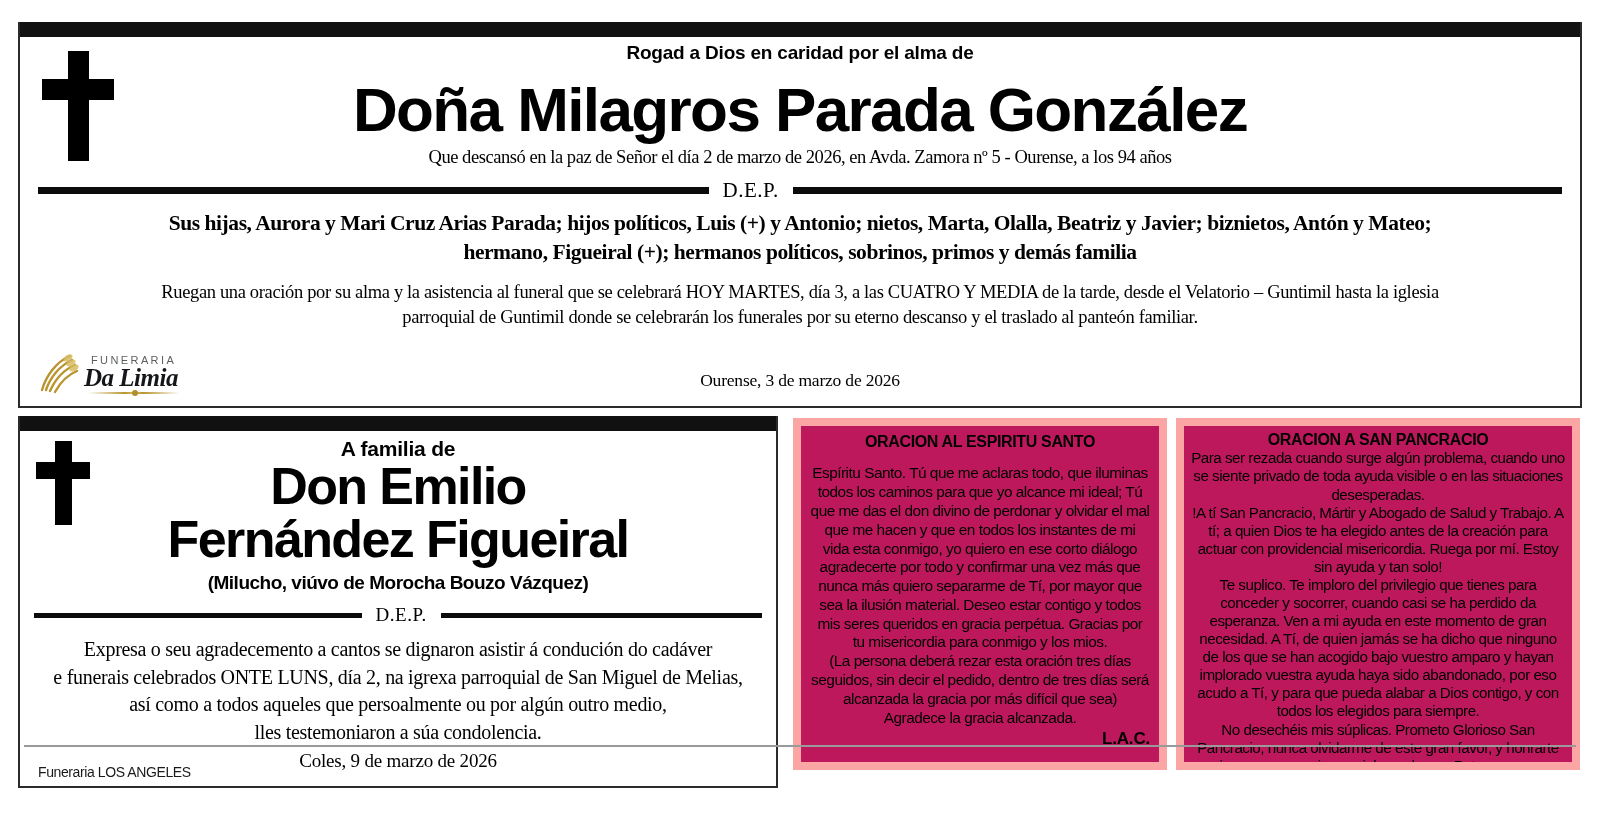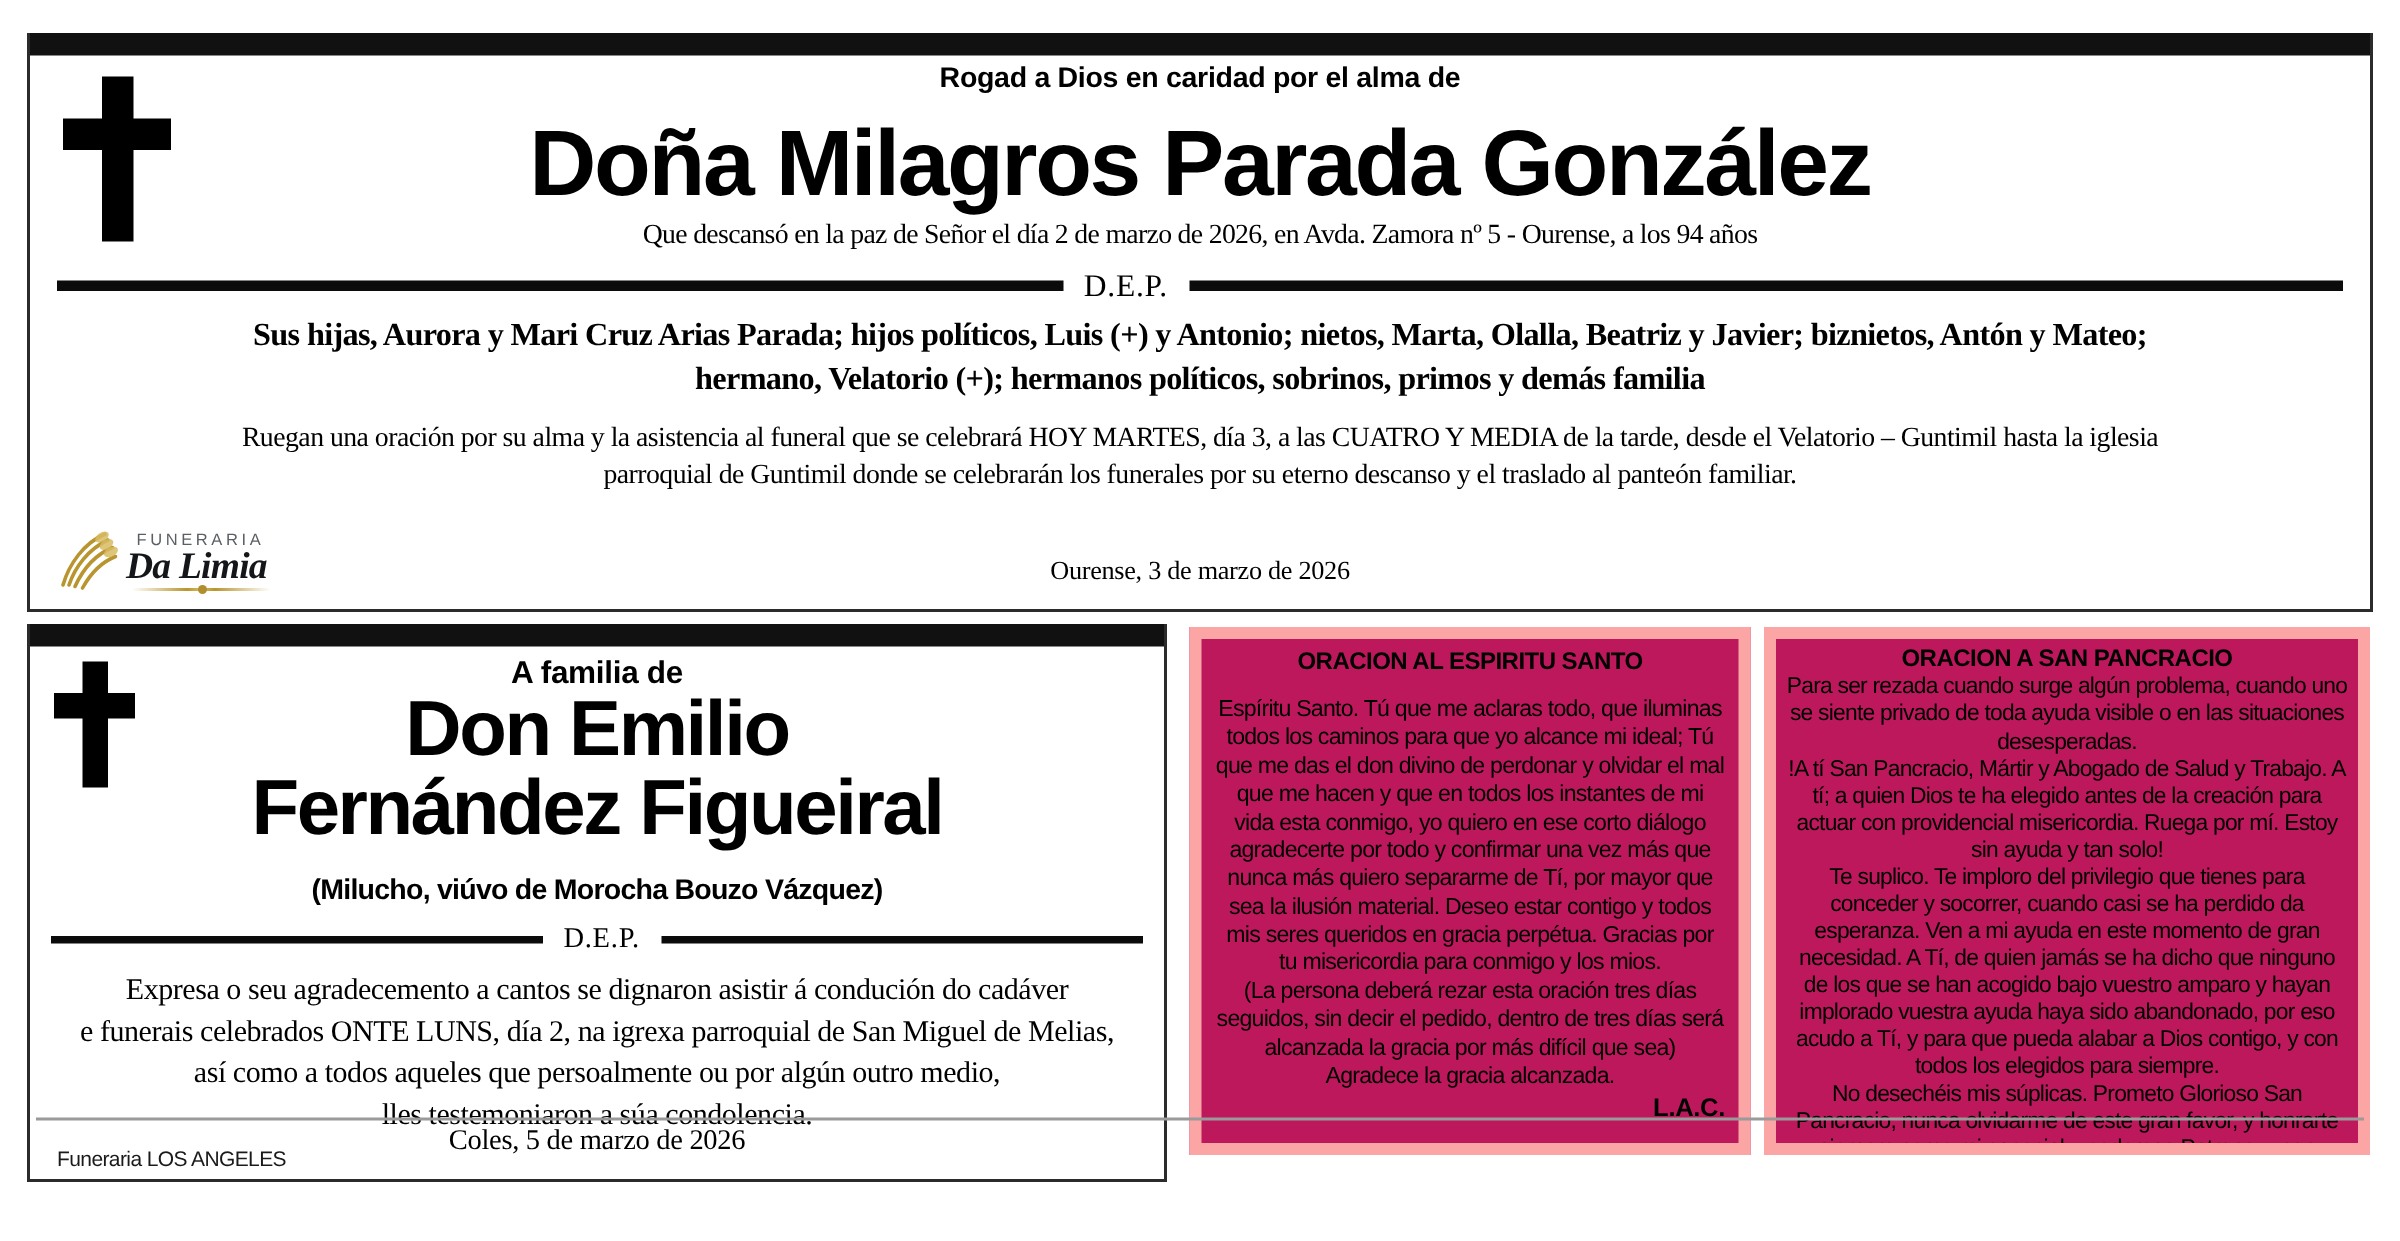--- a/index.html
+++ b/index.html
@@ -82,21 +82,21 @@
     letter-spacing: -0.45px;
     margin-top: 6px;
     line-height: 1.15;
   }
   .alias {
     text-align: center;
     font-size: 19px;
     font-weight: bold;
     font-family: "Liberation Sans", sans-serif;
     letter-spacing: -0.5px;
-    margin-top: 17px;
+    margin-top: 6px;
   }
 
   
   .dep-row {
     display: flex;
     align-items: center;
     justify-content: center;
     width: 100%;
     margin: 10px 0 6px 0;
   }
@@ -276,21 +276,21 @@
       <div class="subline">Que descansó en la paz de Señor el día 2 de marzo de 2026, en Avda. Zamora nº 5 - Ourense, a los 94 años</div>
 
       <div class="dep-row">
         <div class="dep-rule left"></div>
         <div class="dep-label">D.E.P.</div>
         <div class="dep-rule right"></div>
       </div>
 
       <div class="survivors">
         <div>Sus hijas, Aurora y Mari Cruz Arias Parada; hijos políticos, Luis (+) y Antonio; nietos, Marta, Olalla, Beatriz y Javier; biznietos, Antón y Mateo;</div>
-        <div>hermano, Velatorio (+); hermanos políticos, sobrinos, primos y demás familia</div>
+        <div>hermano, Figueiral (+); hermanos políticos, sobrinos, primos y demás familia</div>
       </div>
 
       <div class="body-text">
         <div>Ruegan una oración por su alma y la asistencia al funeral que se celebrará HOY MARTES, día 3, a las CUATRO Y MEDIA de la tarde, desde el Velatorio – Guntimil hasta la iglesia</div>
         <div>parroquial de Guntimil donde se celebrarán los funerales por su eterno descanso y el traslado al panteón familiar.</div>
       </div>
 
       <div class="card-footer">
         <div class="logo">
           <svg width="48" height="46" viewBox="0 0 48 46" style="position:absolute;left:0;top:2px;">
@@ -343,21 +343,21 @@
       <div class="body-text galician">
         <div>Expresa o seu agradecemento a cantos se dignaron asistir á condución do cadáver</div>
         <div>e funerais celebrados ONTE LUNS, día 2, na igrexa parroquial de San Miguel de Melias,</div>
         <div>así como a todos aqueles que persoalmente ou por algún outro medio,</div>
         <div>lles testemoniaron a súa condolencia.</div>
       </div>
 
       <div class="card-footer" style="bottom:2px;">
         <div class="funeraria-text">Funeraria LOS ANGELES</div>
         <div class="footer-center" style="top:8px;">
-          <span class="place-date" style="font-size:19px;">Coles, 5 de marzo de 2026</span>
+          <span class="place-date" style="font-size:19px;">Coles, 9 de marzo de 2026</span>
         </div>
       </div>
 
     </div>
   </div>
 
   <div class="prayer-box" style="left:793px; top:418px; width:374px; height:352px;">
     <div class="prayer-title">ORACION AL ESPIRITU SANTO</div>
     <div class="spacer-line"></div>
     <div class="prayer-body">

